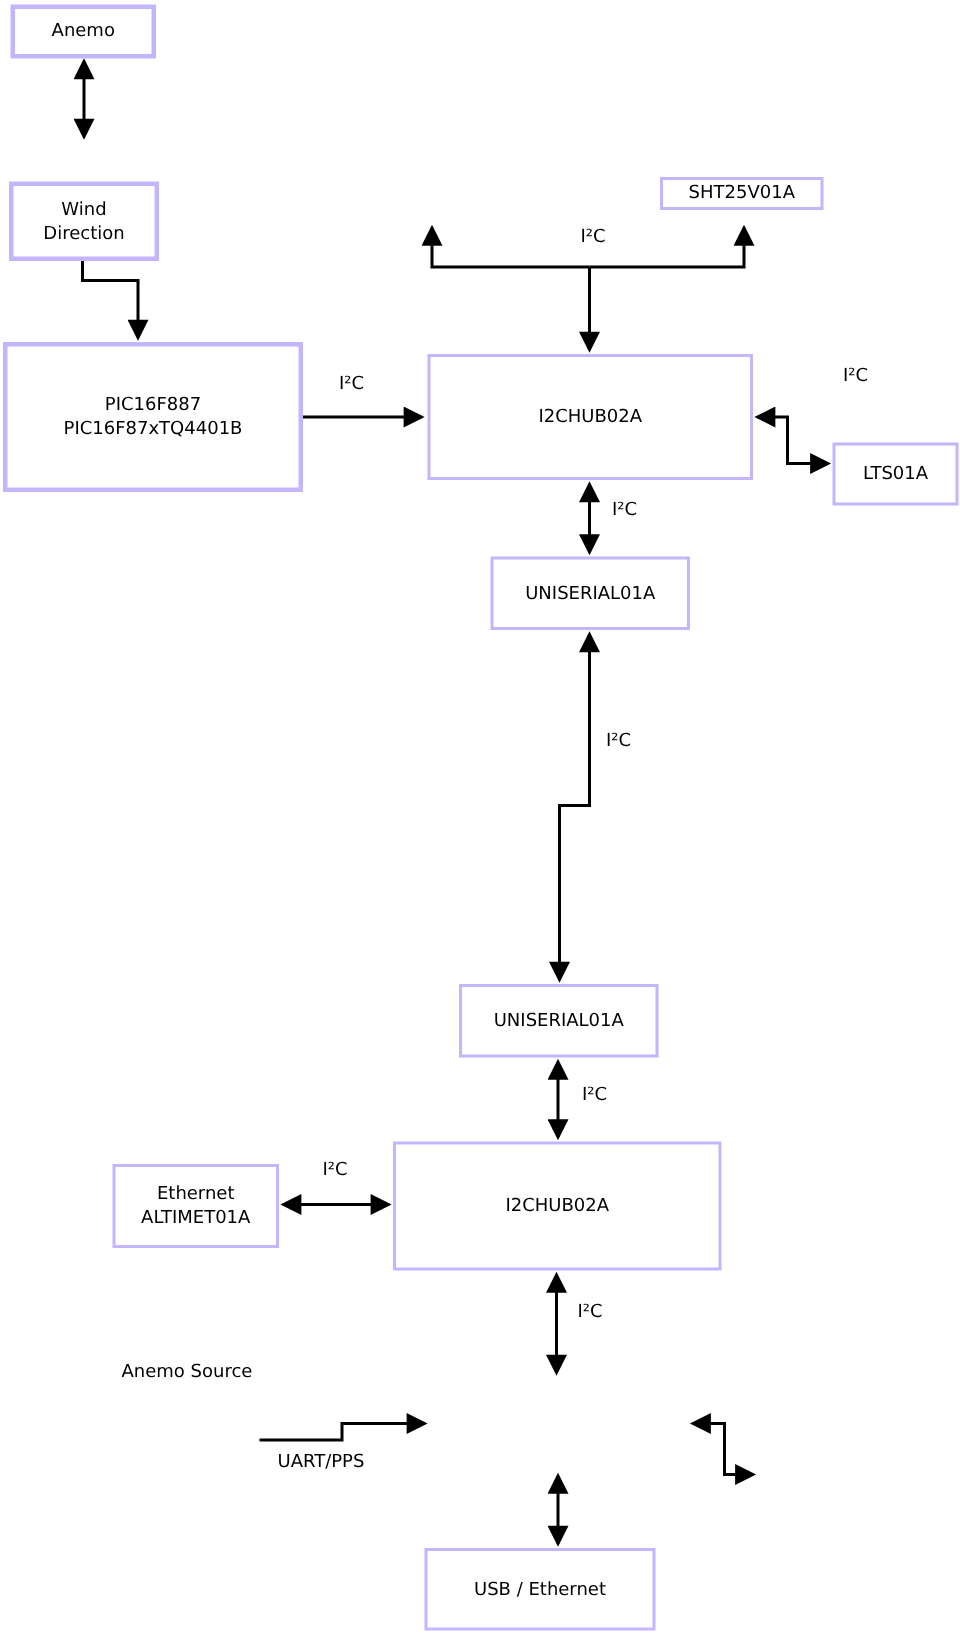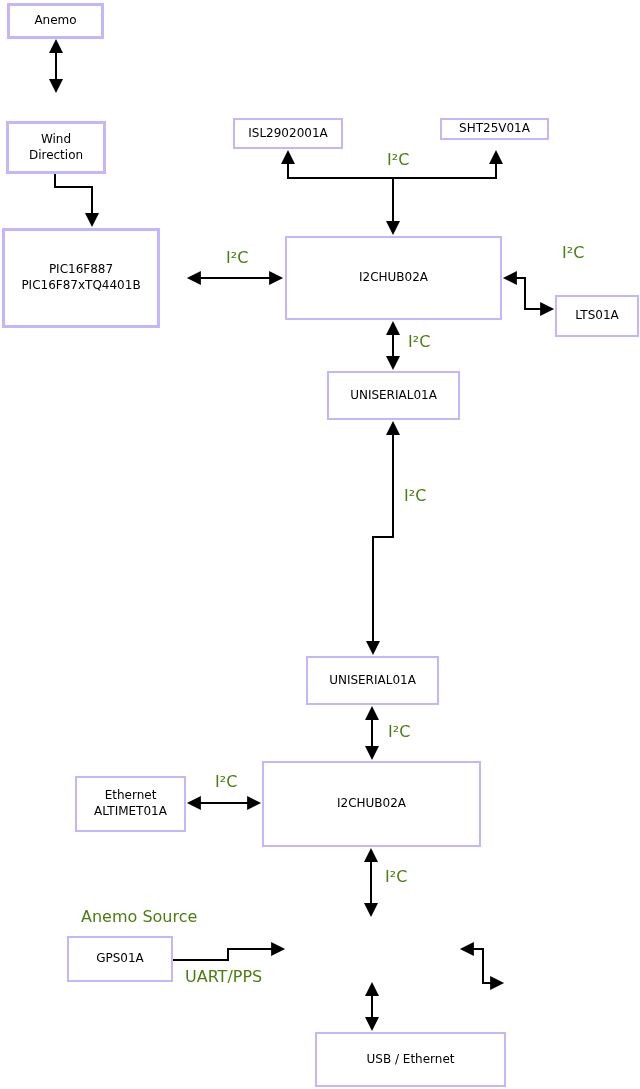--- a/index.html
+++ b/index.html
@@ -34,22 +34,22 @@
   }
   .node.thick { border-width: 3px; }
   .lbl {
     font-size: 12px;
     line-height: 1.32;
     color: #000000;
     white-space: pre-line;
   }
   .elabel {
     position: absolute;
-    font-size: 16px;
-    color: #4d7c0f;
+    font-size: 12px;
+    color: #000000;
     white-space: nowrap;
   }
 </style>
 </head>
 <body>
 
 <div class="canvas">
 
   <svg class="wires" viewBox="0 0 640 1089">
     <defs>
@@ -78,28 +78,25 @@
 
   <div class="node thick" style="left:7px; top:3px; width:97px; height:36px;">
     <span class="lbl">Anemo</span>
   </div>
 
   <div class="node thick" style="left:6px; top:93px; width:100px; height:53px;margin-top:28px;">
     <span class="lbl">Wind
 Direction</span>
   </div>
 
-  <div class="node thick" style="left:2px; top:228px; width:158px; height:100px;">
+  <div class="node thick" style="left:2px; top:228px; width:200px; height:100px;">
     <span class="lbl">PIC16F887
 PIC16F87xTQ4401B</span>
   </div>
 
-  <div class="node" style="left:233px; top:118px; width:110px; height:31px;">
-    <span class="lbl">ISL2902001A</span>
-  </div>
 
   <div class="node" style="left:440px; top:118px; width:109px; height:22px;">
     <span class="lbl">SHT25V01A</span>
   </div>
 
   <div class="node" style="left:285px; top:236px; width:217px; height:84px;">
     <span class="lbl">I2CHUB02A</span>
   </div>
 
   <div class="node" style="left:555px; top:295px; width:84px; height:42px;">
@@ -117,26 +114,23 @@
   <div class="node" style="left:75px; top:776px; width:111px; height:56px;">
     <span class="lbl">Ethernet
 ALTIMET01A</span>
   </div>
 
   <div class="node" style="left:262px; top:761px; width:219px; height:86px;">
     <span class="lbl">I2CHUB02A</span>
   </div>
 
 
-  <div class="node" style="left:67px; top:936px; width:106px; height:46px;">
-    <span class="lbl">GPS01A</span>
-  </div>
 
 
-  <div class="node" style="left:283px; top:1032px; width:191px; height:55px;margin-left:32px;">
+  <div class="node" style="left:283px; top:1032px; width:154px; height:55px;">
     <span class="lbl">USB / Ethernet</span>
   </div>
 
   <div class="elabel" style="left:226px; top:248px;">I²C</div>
   <div class="elabel" style="left:387px; top:150px;">I²C</div>
   <div class="elabel" style="left:562px; top:243px;">I²C</div>
   <div class="elabel" style="left:408px; top:332px;">I²C</div>
   <div class="elabel" style="left:404px; top:486px;">I²C</div>
   <div class="elabel" style="left:388px; top:722px;">I²C</div>
   <div class="elabel" style="left:215px; top:772px;">I²C</div>

